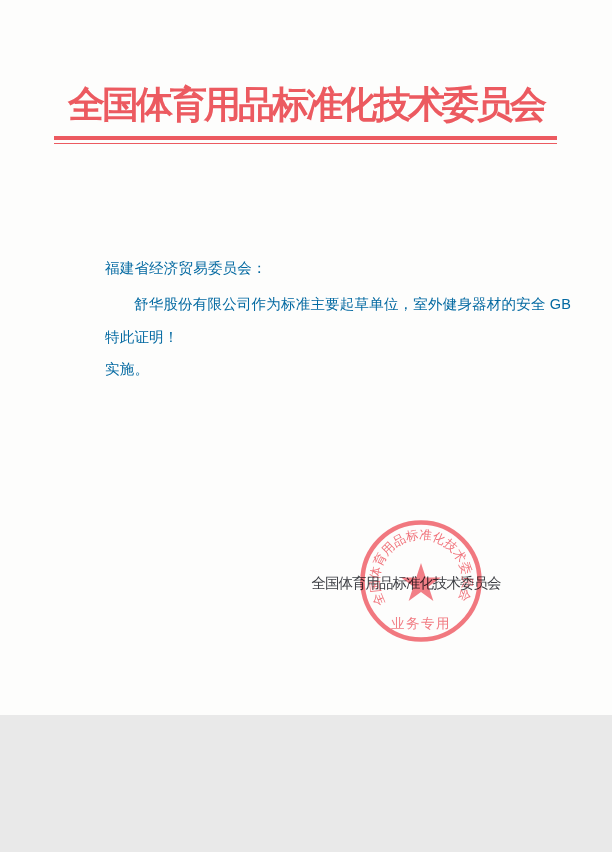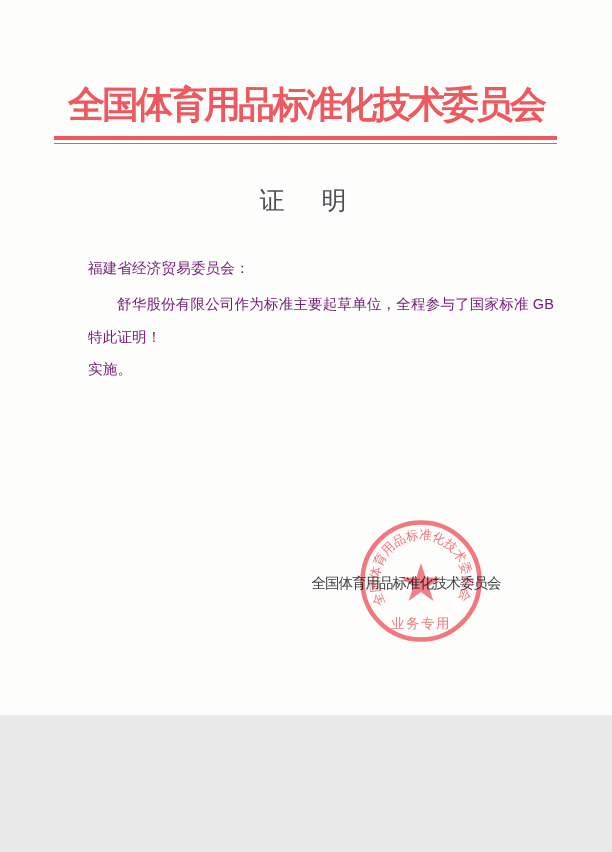--- a/index.html
+++ b/index.html
@@ -39,23 +39,23 @@
     margin:0;
     text-align:center;
     font-size:25px;
     font-weight:500;
     letter-spacing:6px;
     color:#4b4d55;
   }
   
   .body-block{
     position:absolute;
-    left:88px;top:253px;width:460px;
+    left:105px;top:253px;width:460px;
     font-size:14.5px;
-    color:#701a75;
+    color:#0369a1;
     letter-spacing:0.2px;
   }
   .body-block p{
     margin:0;
     line-height:31.5px;
     white-space:nowrap;
   }
   .salutation{margin-bottom:4px !important;}
   .indent{text-indent:2em;}
   .closing{margin-top:2px !important;}
@@ -105,25 +105,24 @@
 </head>
 <body>
 
 <div class="page">
 
   <h1 class="letterhead">全国体育用品标准化技术委员会</h1>
 
   <div class="rule rule-top-thick"></div>
   <div class="rule rule-top-thin"></div>
 
-  <h2 class="doc-title">证　明</h2>
 
   <div class="body-block">
     <p class="salutation">福建省经济贸易委员会：</p>
-    <p class="line indent">舒华股份有限公司作为标准主要起草单位，全程参与了国家标准 GB</p>
+    <p class="line indent">舒华股份有限公司作为标准主要起草单位，室外健身器材的安全 GB</p>
     <p class="line closing">特此证明！</p>
     <p class="line">实施。</p>
   </div>
 
   <div class="sig-org">全国体育用品标准化技术委员会</div>
 
   <svg class="seal" viewBox="0 0 142 142" xmlns="http://www.w3.org/2000/svg">
     <circle class="seal-ring" cx="71" cy="71" r="58.5"></circle>
     <path id="seal-arc" d="M 35.38 93.26 A 42 42 0 1 1 106.62 93.26" fill="none"></path>
     <text class="seal-arc-text">

